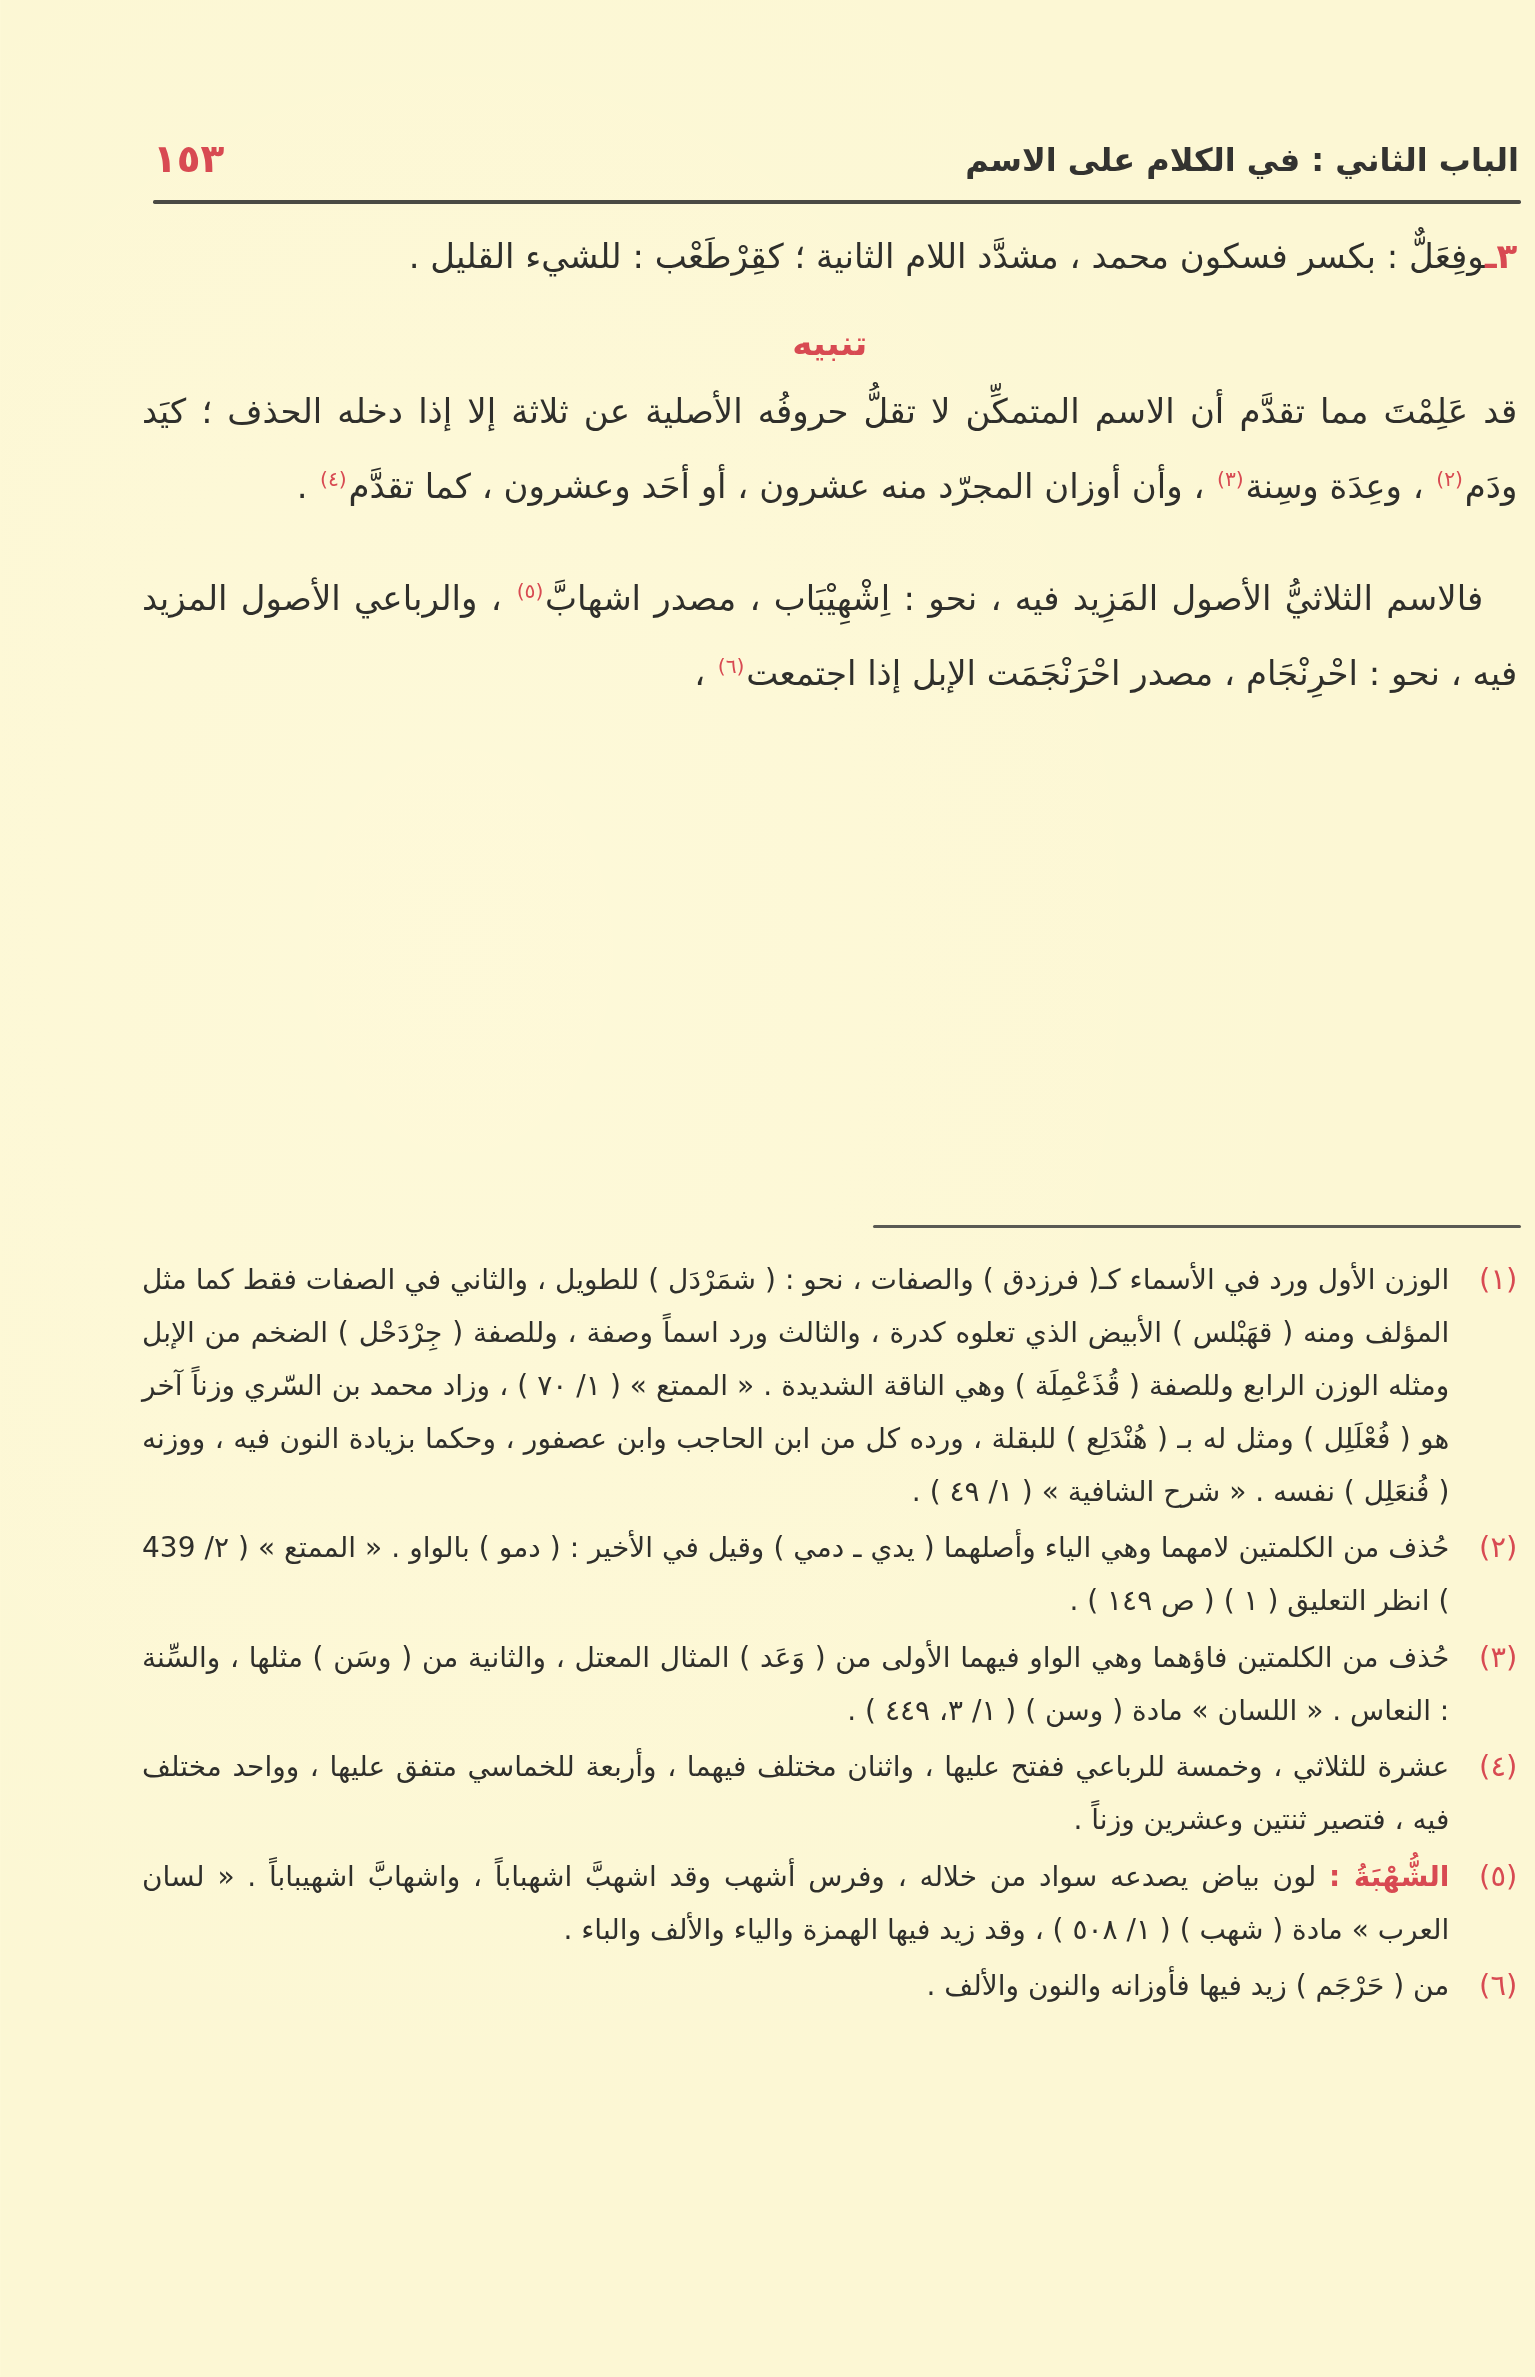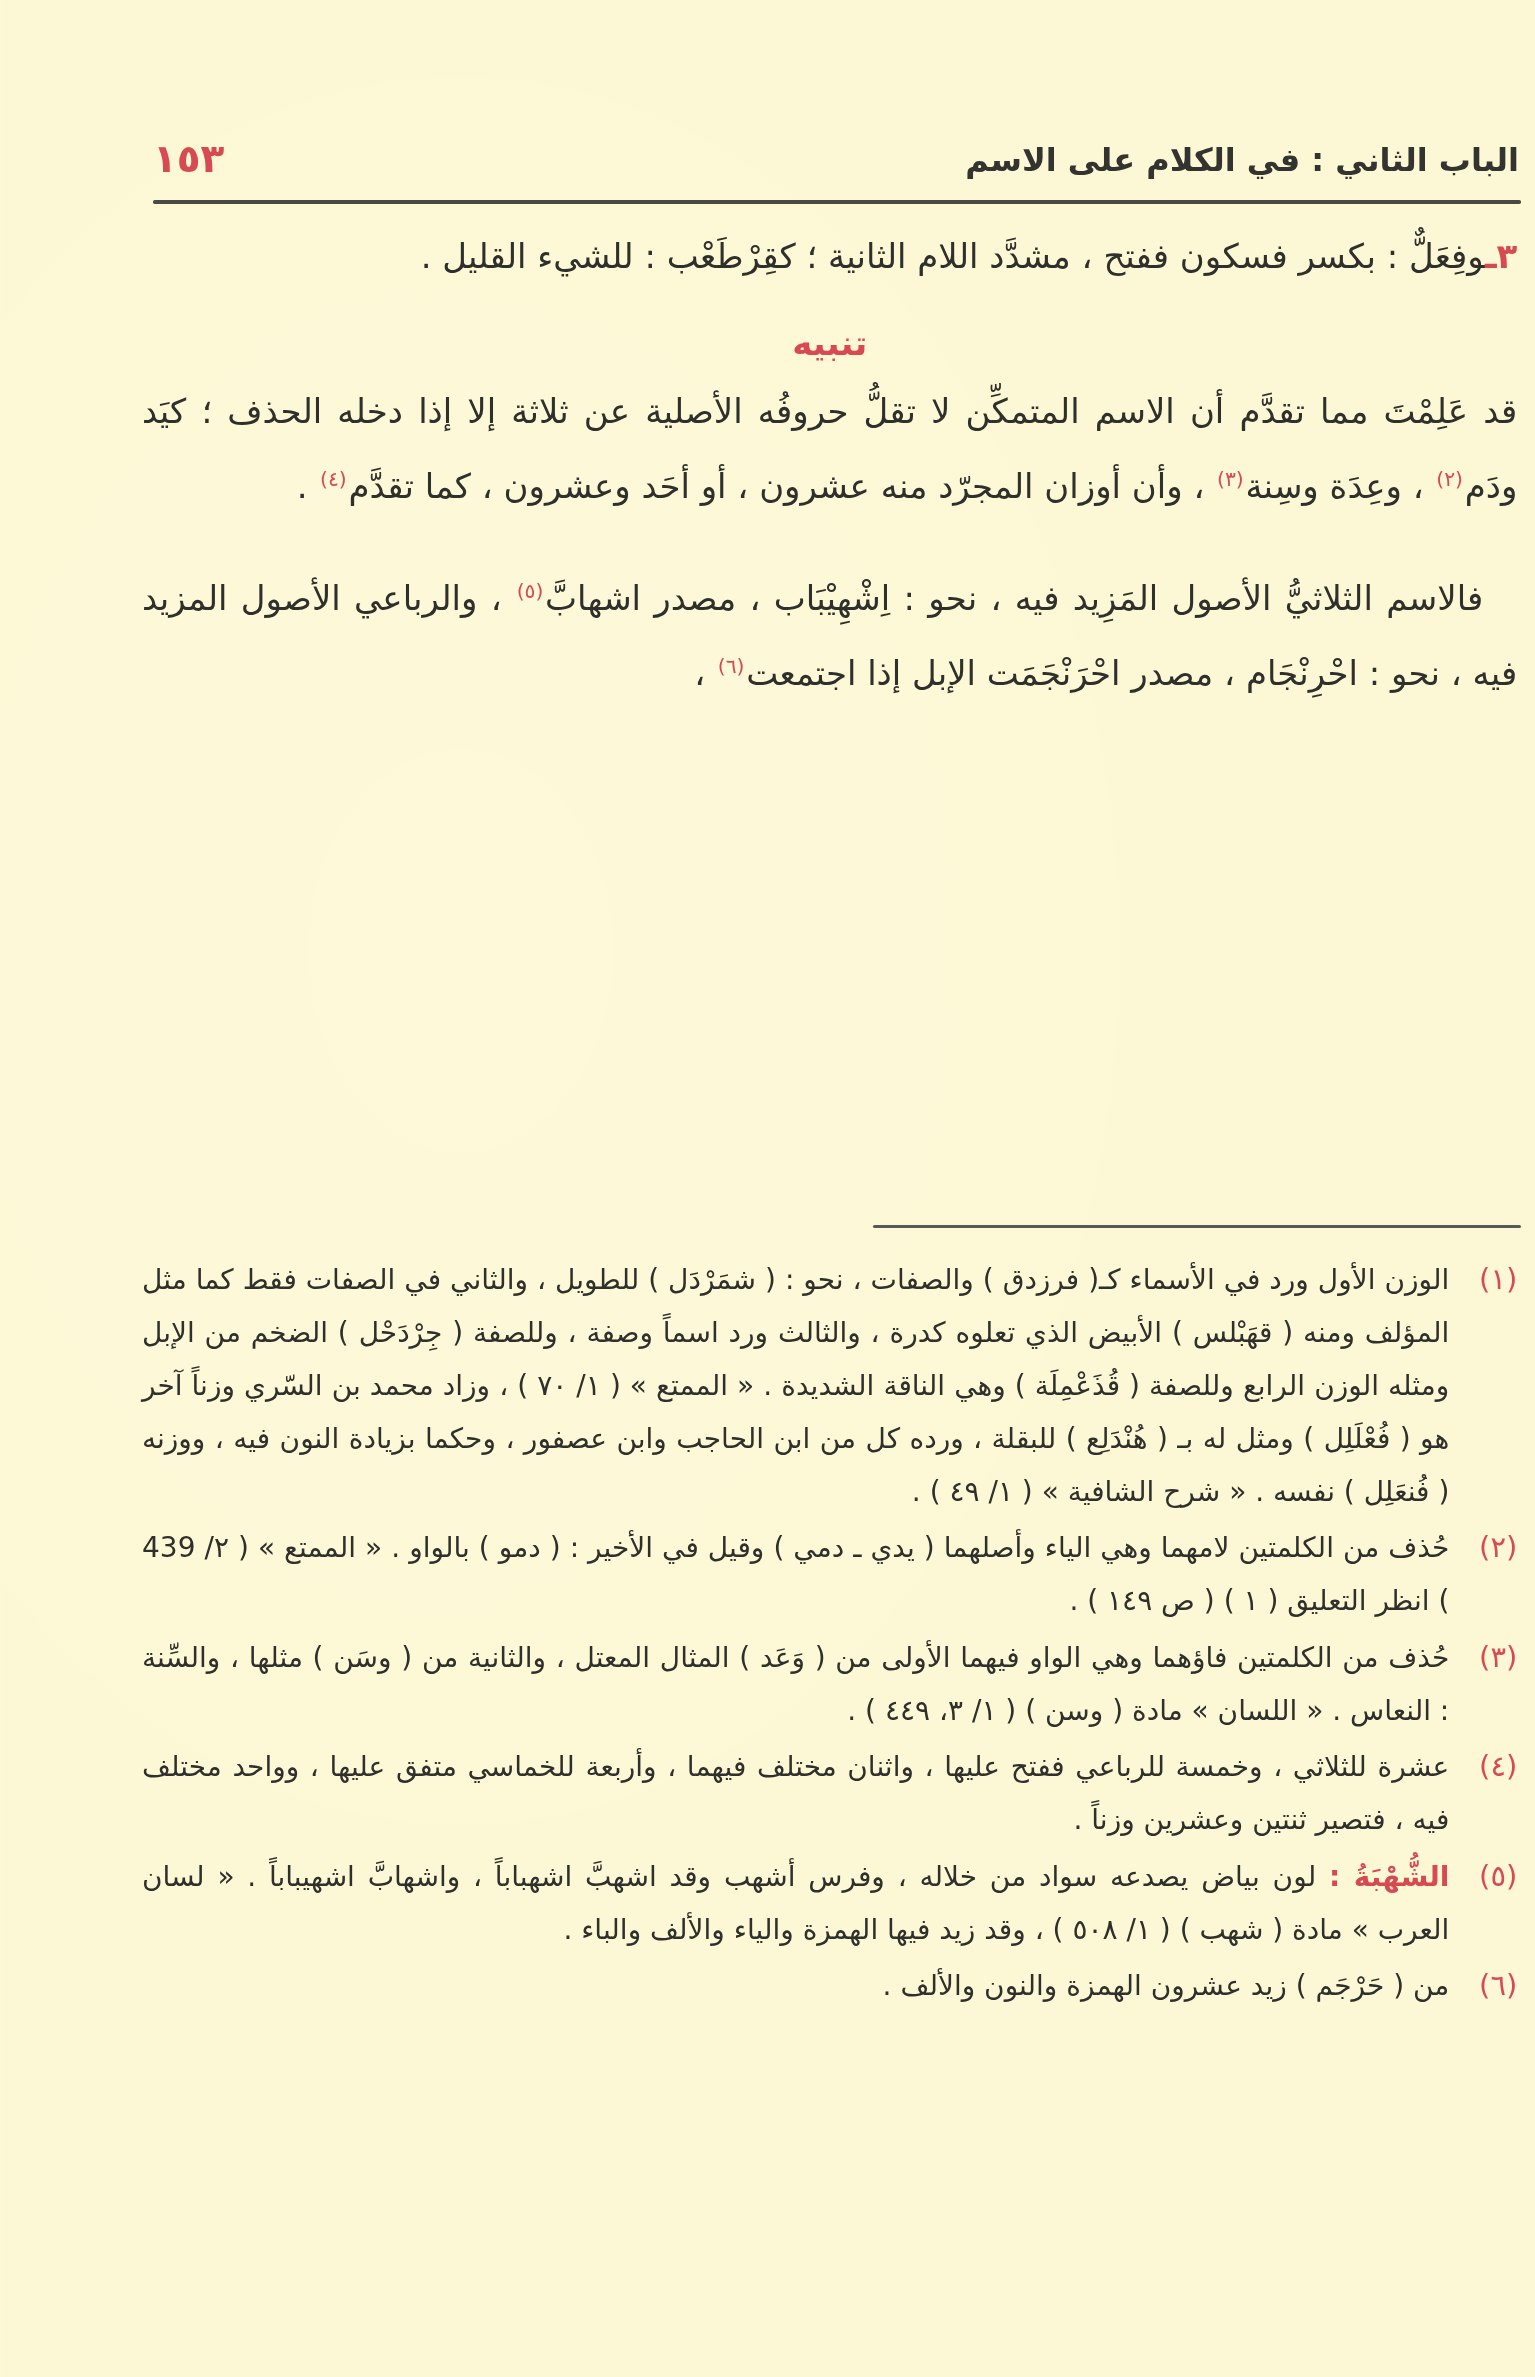--- a/index.html
+++ b/index.html
@@ -146,21 +146,21 @@
 
   <div class="header">
     <span class="header-title">الباب الثاني : في الكلام على الاسم</span>
     <span class="page-number">١٥٣</span>
   </div>
   <div class="header-rule"></div>
 
   <div class="main">
 
     <p class="para">
-      <span class="num">٣ـ</span><span>وفِعَلٌّ : بكسر فسكون ففتح ، مشدَّد اللام الثانية ؛ كقِرْطَعْب : للشيء القليل .</span>
+      <span class="num">٣ـ</span><span>وفِعَلٌّ : بكسر فسكون محمد ، مشدَّد اللام الثانية ؛ كقِرْطَعْب : للشيء القليل .</span>
     </p>
 
     <div class="gap-sm"></div>
 
 
     <div class="section-heading">تنبيه</div>
 
     <p class="para">
       <span>قد عَلِمْتَ مما تقدَّم أن الاسم المتمكِّن لا تقلُّ حروفُه الأصلية عن ثلاثة إلا إذا دخله الحذف ؛ كيَد ودَم</span><span class="sup">(٢)</span><span> ، وعِدَة وسِنة</span><span class="sup">(٣)</span><span> ، وأن أوزان المجرّد منه عشرون ، أو أحَد وعشرون ، كما تقدَّم</span><span class="sup">(٤)</span><span> .</span>
     </p>
@@ -193,18 +193,18 @@
     <div class="fn">
       <span class="fn-marker">(٤)</span>
       <span class="fn-text"><span class="fn-lead"></span><span>عشرة للثلاثي ، وخمسة للرباعي ففتح عليها ، واثنان مختلف فيهما ، وأربعة للخماسي متفق عليها ، وواحد مختلف فيه ، فتصير ثنتين وعشرين وزناً .</span></span>
     </div>
     <div class="fn">
       <span class="fn-marker">(٥)</span>
       <span class="fn-text"><span class="fn-lead">الشُّهْبَةُ :</span><span> لون بياض يصدعه سواد من خلاله ، وفرس أشهب وقد اشهبَّ اشهباباً ، واشهابَّ اشهيباباً . « لسان العرب » مادة ( شهب ) ( ١/ ٥٠٨ ) ، وقد زيد فيها الهمزة والياء والألف والباء .</span></span>
     </div>
     <div class="fn">
       <span class="fn-marker">(٦)</span>
-      <span class="fn-text"><span class="fn-lead"></span><span>من ( حَرْجَم ) زيد عشرون الهمزة والنون والألف .</span></span>
+      <span class="fn-text"><span class="fn-lead"></span><span>من ( حَرْجَم ) زيد فيها فأوزانه والنون والألف .</span></span>
     </div>
   </div>
 
 </div>
 
 
 </body></html>

